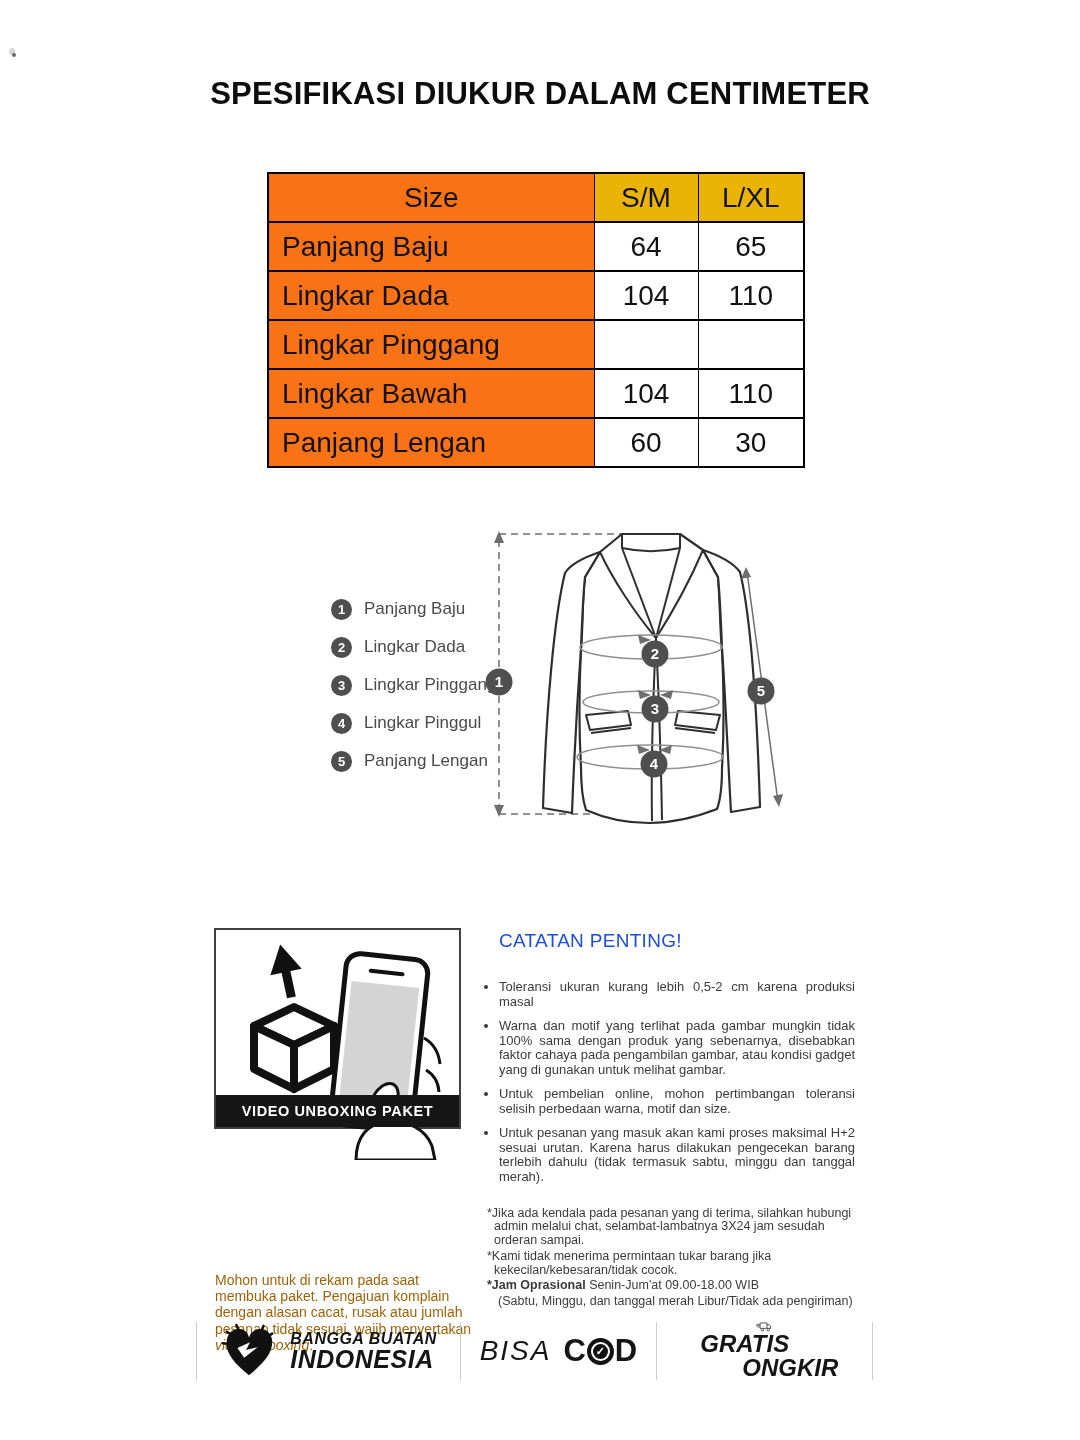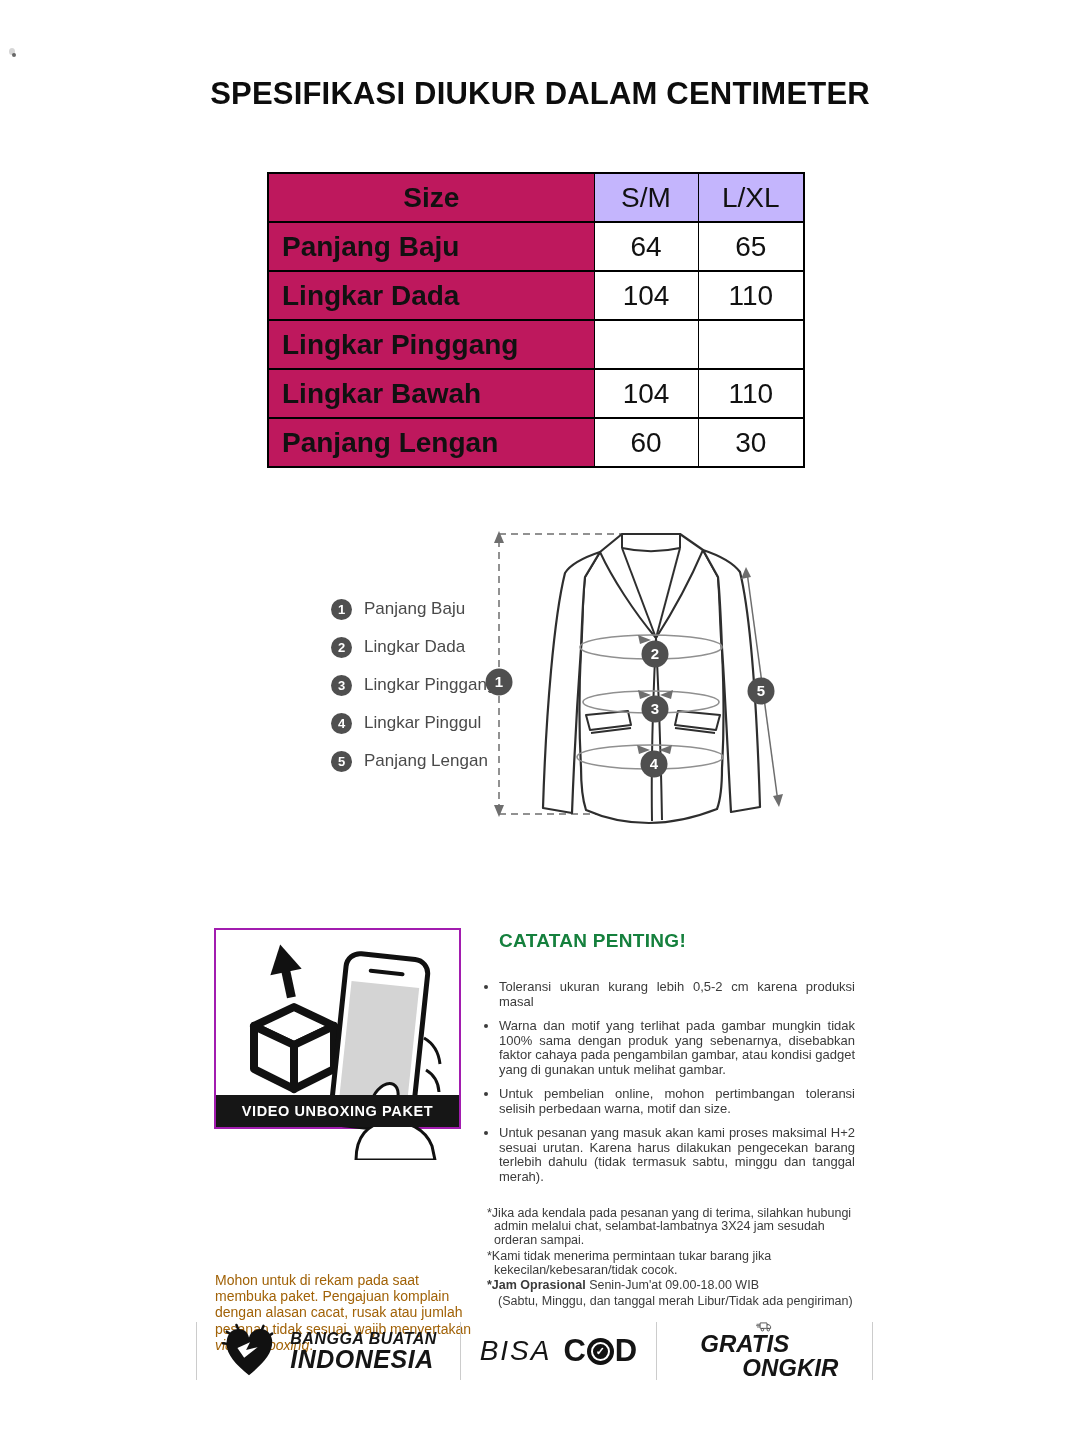--- a/index.html
+++ b/index.html
@@ -12,49 +12,49 @@
 
   .title { position:absolute; left:0; top:76px; width:1080px; text-align:center;
            font-size:31px; font-weight:bold; color:#0d0d0d; letter-spacing:.2px; }
 
   
   table.size { position:absolute; left:267px; top:172px; border-collapse:collapse;
                border:2px solid #000; table-layout:fixed; }
   table.size th, table.size td { border-left:1px solid #000; border-right:1px solid #000;
                border-top:2px solid #000; border-bottom:2px solid #000;
                height:49px; font-size:28px; color:#111; font-weight:normal; }
-  table.size .c-label { width:326px; text-align:left; padding-left:13px; background:#be185d;font-weight:bold; }
+  table.size .c-label { width:326px; text-align:left; padding-left:13px; background:#f97316; }
   table.size .c-sm   { width:104px; text-align:center; }
   table.size .c-lxl  { width:106px; text-align:center; }
-  table.size thead th { background:#c4b5fd; text-align:center; }
+  table.size thead th { background:#eab308; text-align:center; }
   table.size thead .c-label { text-align:center; padding-left:0; }
 
   
   .legend { position:absolute; left:331px; top:590px; }
   .legend-row { display:flex; align-items:center; height:38px; }
   .lgd-num { width:21px; height:21px; border-radius:50%; background:#4f4f4f; color:#fff;
              font-size:13px; font-weight:bold; display:flex; align-items:center; justify-content:center;
              margin-right:12px; flex:none; }
   .lgd-label { font-size:17px; color:#4a4a4a; }
 
   .jacket-svg { position:absolute; left:470px; top:520px; width:380px; height:315px; }
 
   
   .unbox { position:absolute; left:214px; top:928px; width:247px; height:201px;
-           border:2px solid #a21caf; background:#fff; }
+           border:2px solid #404040; background:#fff; }
   .unbox-svg { position:absolute; left:0; top:0; width:243px; height:230px; }
   .unbox-banner { position:absolute; left:0; bottom:0; width:100%; height:32px; background:#161616;
             color:#fff; font-size:14.5px; font-weight:bold; letter-spacing:.6px;
             text-align:center; line-height:32px; }
   .unbox-caption { position:absolute; left:215px; top:1272px; width:260px;
             font-size:14px; line-height:1.16; color:#a16207; }
 
   
   .notes { position:absolute; left:483px; top:930px; width:372px; color:#3b3b3b; }
-  .notes h2 { font-size:19px; font-weight:bold; color:#15803d; letter-spacing:.3px; margin-left:16px; }
+  .notes h2 { font-size:19px; font-weight:normal; color:#1d4ed8; letter-spacing:.3px; margin-left:16px; }
   .notes ul { margin-top:28px; padding-left:16px; list-style:disc outside; }
   .notes li { font-size:13px; line-height:1.12; text-align:justify; margin-bottom:10px; }
   .footnotes { margin-top:22px; margin-left:4px; font-size:12.5px; line-height:1.1; }
   .footnotes p { margin-bottom:2px; padding-left:7px; text-indent:-7px; }
   .footnotes p.paren { padding-left:11px; text-indent:0; }
 
   
   .footer { position:absolute; left:196px; top:1322px; width:677px; height:58px; display:flex;
             border-left:1px solid #ccc; border-right:1px solid #ccc; color:#151515; }
   .fcell { display:flex; align-items:center; justify-content:center; border-right:1px solid #ccc; }

